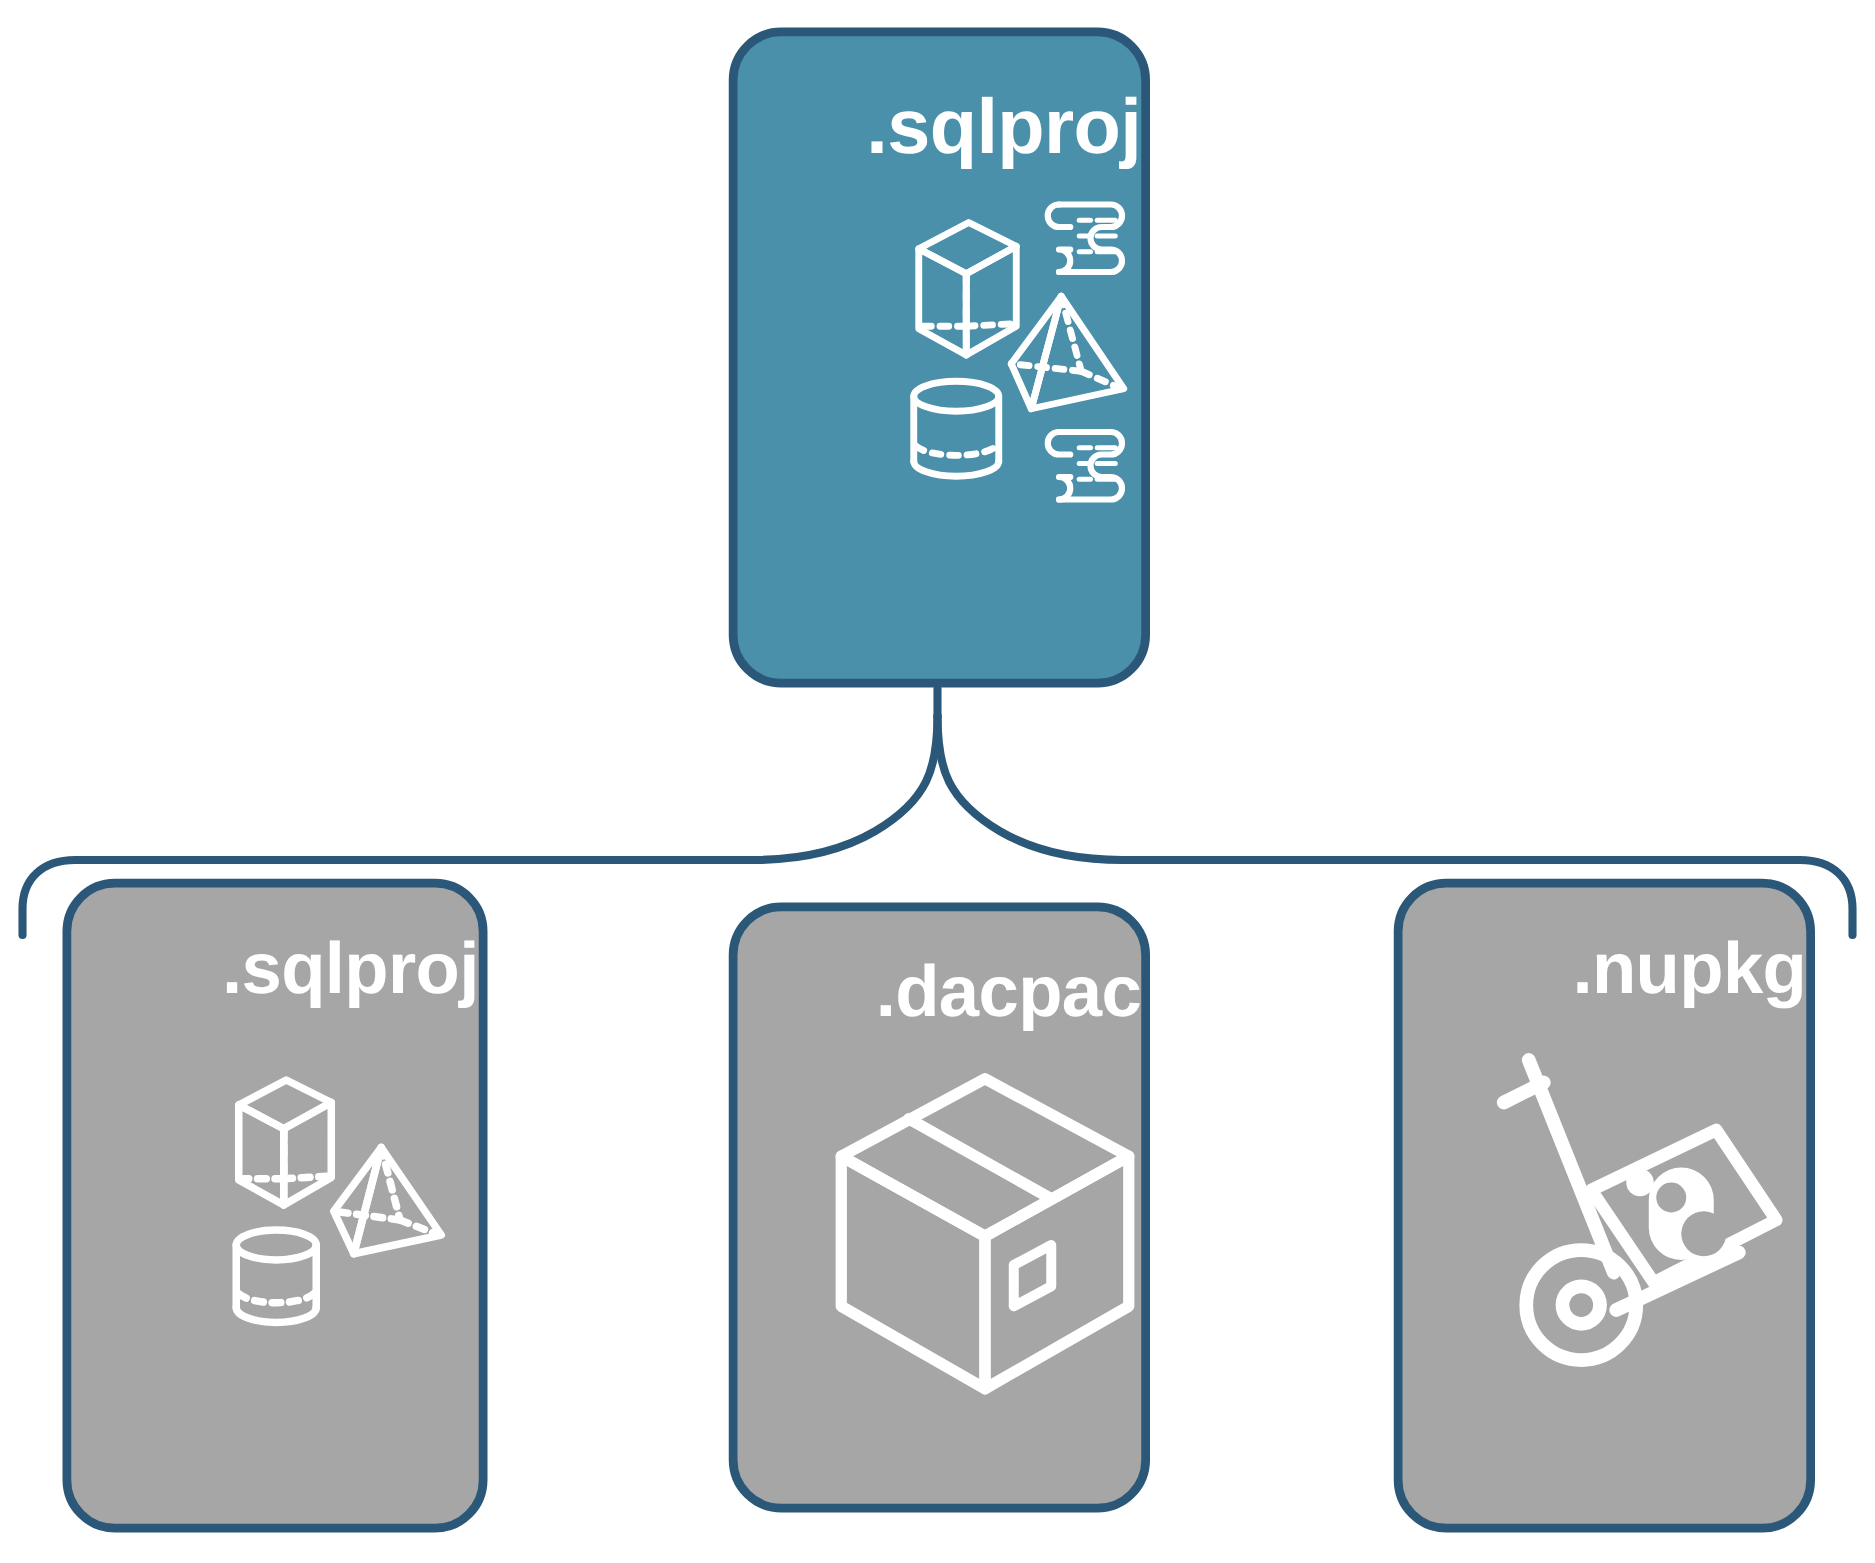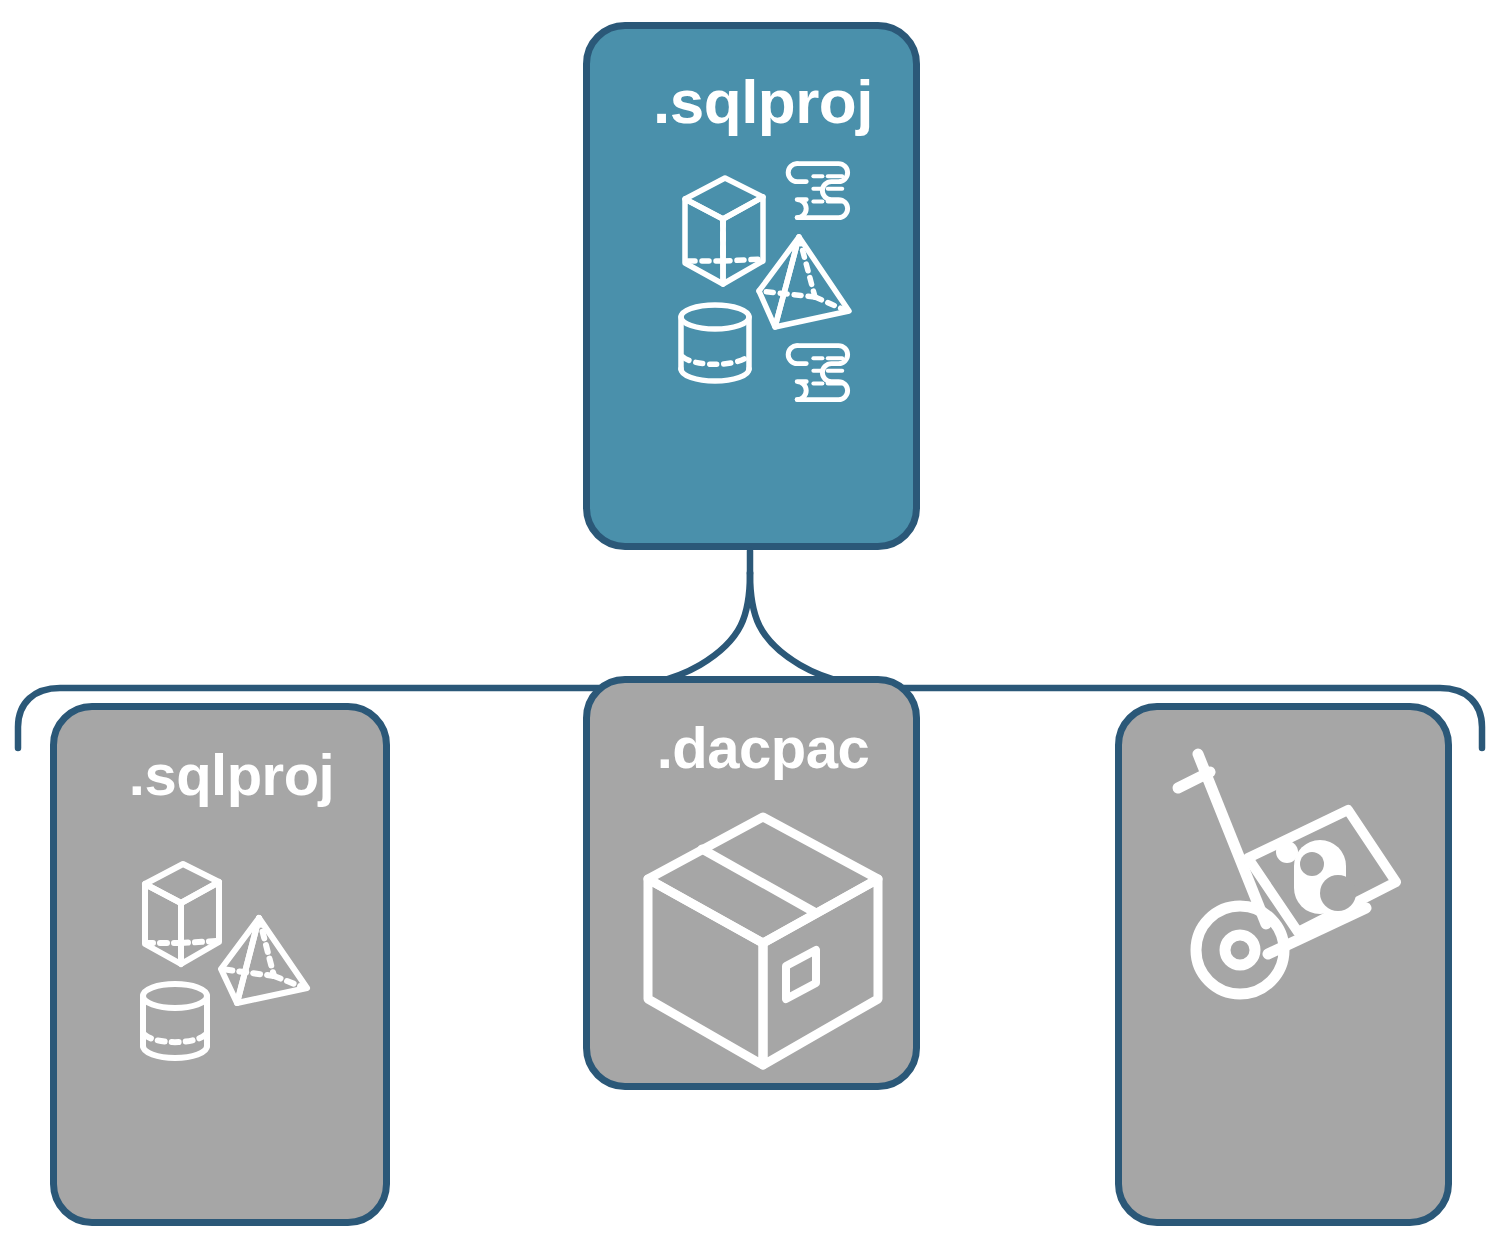--- a/index.html
+++ b/index.html
@@ -21,21 +21,21 @@
   }
 
   
   .node {
     position: absolute;
     box-sizing: border-box;
     border: 7px solid #2b5878;
     border-radius: 42px;
     display: flex;
     flex-direction: column;
-    align-items: center;
+    align-items: flex-end;
     padding-left: 23px;
   }
   .node.primary {
     background: #4a90ab;
   }
   .node.secondary {
     background: #a6a6a6;
   }
 
   .node-title {
@@ -55,21 +55,21 @@
   }
 
   .node-icon {
     position: relative;
     flex: 0 0 auto;
   }
 
   
   #node-sqlproj-root { left: 583px;  top: 22px;   width: 337px; height: 528px; }
   #node-sqlproj-ref  { left: 50px;   top: 703px;  width: 340px; height: 523px; }
-  #node-dacpac       { left: 583px;  top: 676px;  width: 337px; height: 414px; }
+  #node-dacpac       { left: 583px;  top: 722px;  width: 337px; height: 488px; }
   #node-nupkg        { left: 1115px; top: 703px;  width: 337px; height: 523px; }
 
   
   #connector-layer {
     position: absolute;
     left: 0;
     top: 0;
     width: 1500px;
     height: 1250px;
     pointer-events: none;
@@ -218,20 +218,21 @@
 
           <path d="M64 46 L178 110"></path>
 
           <path d="M148 163 L178 147 L178 180 L148 196 Z" stroke-width="8"></path>
         </g>
       </svg>
     </div>
   </div>
 
   <div class="node secondary" id="node-nupkg">
+    <div class="node-title">.nupkg</div>
     <div class="node-icon" style="width:250px;height:270px;margin-top:26px;">
       <svg width="250" height="270" viewBox="0 0 250 270" fill="none" stroke="#ffffff" stroke-width="11" stroke-linecap="round" stroke-linejoin="round">
 
         <g>
 
           <path d="M8 52 L40 36"></path>
 
           <path d="M28 18 L96 188"></path>
 
           <path d="M98 218 L196 172"></path>

